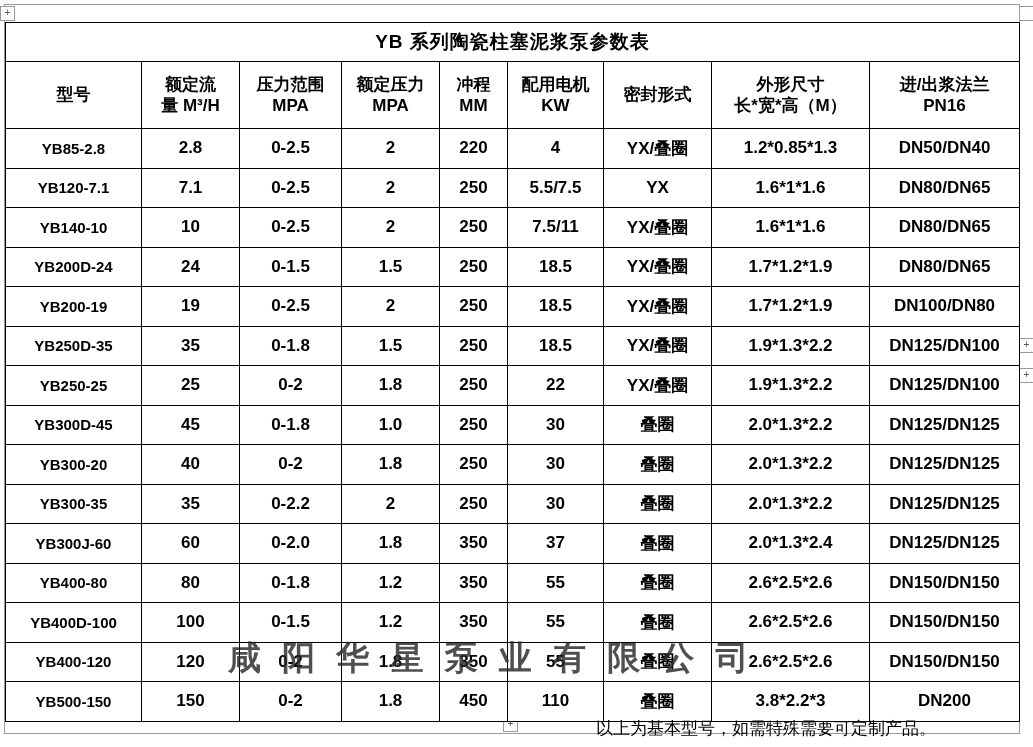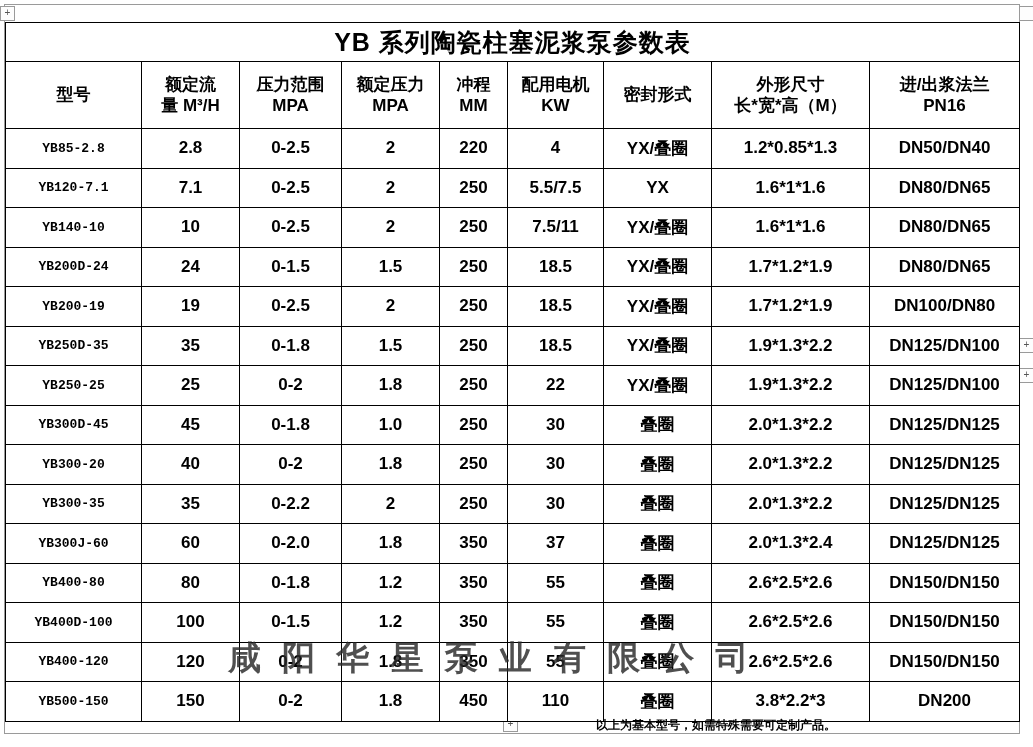--- a/index.html
+++ b/index.html
@@ -45,38 +45,38 @@
     text-align: center;
     vertical-align: middle;
     color: #000;
     font-weight: bold;
     padding: 0;
   }
 
   
   .title-cell {
     height: 38px;
-    font-size: 25px;
+    font-size: 19px;
     letter-spacing: 1px;
   }
 
   
   .hdr-cell {
     height: 66px;
     font-size: 17px;
     line-height: 1.25;
   }
   .hdr-cell .l2 { display: block; }
 
   
   .body-cell {
     height: 38.5px;
     font-size: 17px;
   }
-  .model-cell { font-size: 13px; font-family: Liberation Mono, monospace; }
+  .model-cell { font-size: 15px; }
 
   
   col.c0 { width: 136px; }
   col.c1 { width: 98px; }
   col.c2 { width: 102px; }
   col.c3 { width: 98px; }
   col.c4 { width: 68px; }
   col.c5 { width: 96px; }
   col.c6 { width: 108px; }
   col.c7 { width: 158px; }
@@ -94,22 +94,22 @@
     white-space: nowrap;
     pointer-events: none;
     font-family: "Liberation Sans", sans-serif;
   }
 
   
   .footer-note {
     position: absolute;
     left: 596px;
     top: 717px;
-    font-size: 12px;
-    font-weight: bold;
+    font-size: 17px;
+    font-weight: normal;
     color: #000;
     white-space: nowrap;
   }
 
   
   .handle {
     position: absolute;
     width: 13px;
     height: 13px;
     border: 1px solid #9a9a9a;

